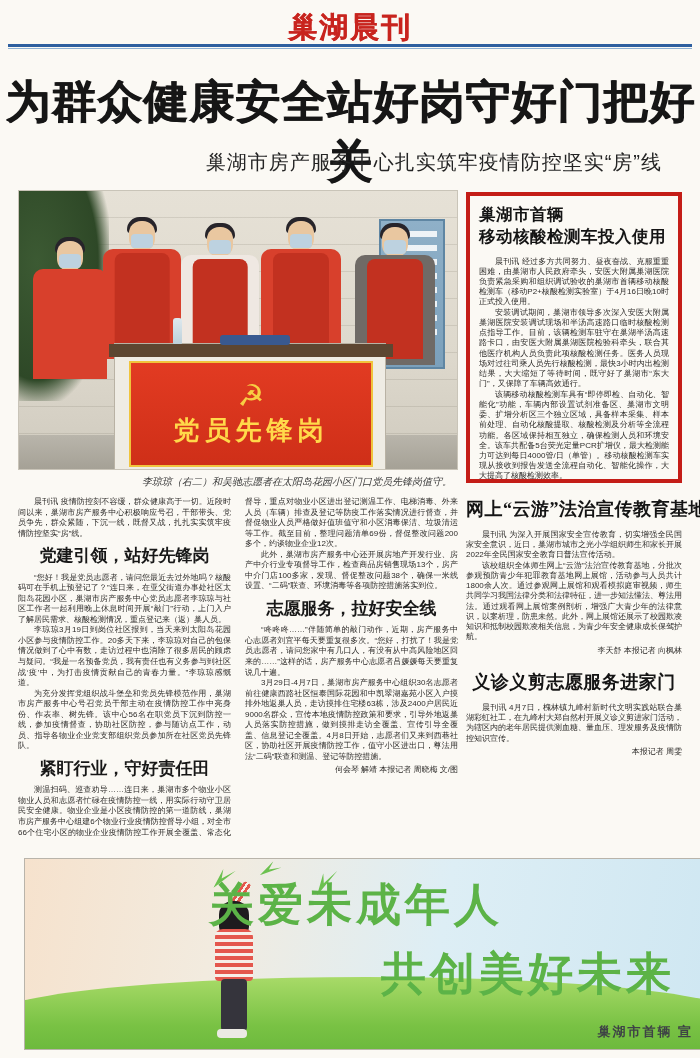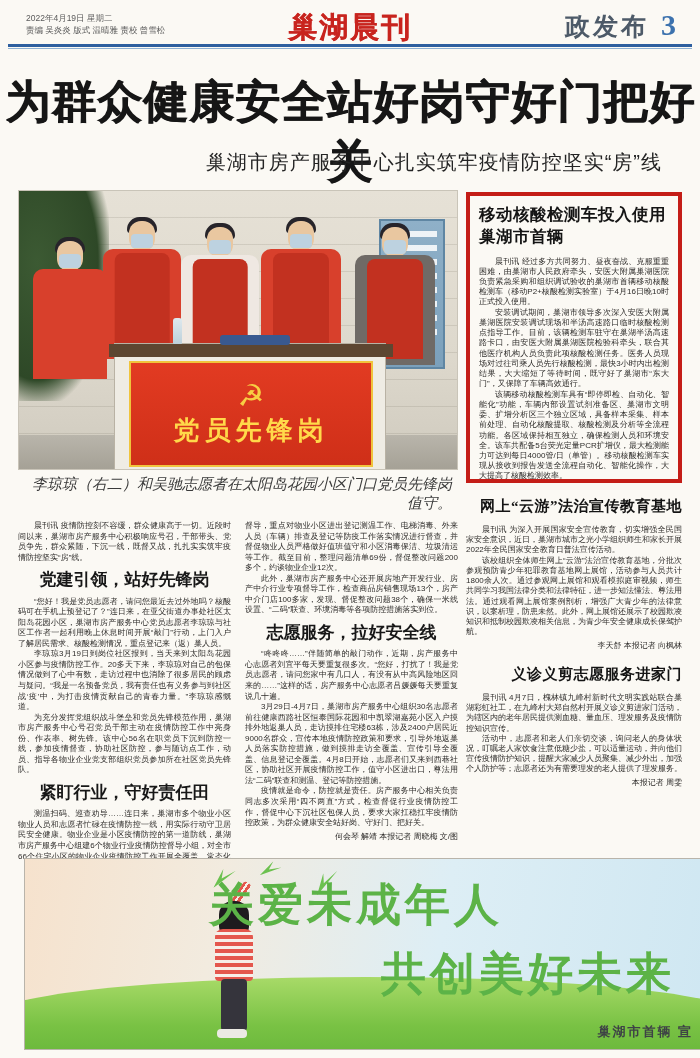--- a/index.html
+++ b/index.html
@@ -62,40 +62,40 @@
   .table .cloth { position:absolute; left:14px; top:17px; width:244px; height:106px;
     background:linear-gradient(#e23b22, #cf2f18); border:2px solid #f0c43c; display:flex;
     flex-direction:column; align-items:center; justify-content:center; gap:2px; }
   .table .emblem { font-size:30px; line-height:30px; color:#f7ce43; }
   .table .banner-text { font-size:26px; font-weight:900; color:#ffd94a; letter-spacing:5px;
     font-family:"Liberation Serif", serif; white-space:nowrap; }
   .table .folder { position:absolute; left:105px; top:-9px; width:70px; height:10px;
     background:#39598f; border-radius:3px; }
   .table .bottle { position:absolute; left:58px; top:-26px; width:9px; height:26px;
     background:linear-gradient(#dfe9ee, #bcd0da); border-radius:3px 3px 1px 1px; }
-  .photo-caption { width:440px; margin-top:5px; font-size:15px; color:#3a3a3a;
+  .photo-caption { width:440px; margin-top:5px; font-size:10px; color:#3a3a3a;
     font-family:Liberation Mono, monospace; font-style:italic; text-align:right; padding-right:6px; }
   
   .article-body { margin-top:8px; width:440px; height:347px; overflow:hidden;
     column-count:2; column-gap:14px; column-fill:auto;
     font-size:8px; line-height:1.32; color:#2e2c2a; }
   .article-body p { text-align:justify; }
   .t-p { text-indent:2em; }
   .t-sub { text-indent:0; text-align:center !important; font-weight:bold; font-size:17px;
     color:#171717; margin:6px 0 5px; font-family:"Liberation Serif", serif; }
   .t-byline { text-indent:0; text-align:right !important; margin-top:3px; }
   
   .red-box { width:216px; height:291px; border:4px solid #c41d17; background:#fbf9f4;
     padding:8px 9px 6px; overflow:hidden; }
   .ncv-title { font-size:16.5px; font-weight:900; line-height:1.35; color:#141414;
     font-family:"Liberation Serif", serif; letter-spacing:0.5px; margin-bottom:8px; }
   .small-body { font-size:8px; line-height:1.28; color:#2e2c2a; }
   .small-body p { text-align:justify; }
   .sub-article { margin-top:14px; }
-  .sub-article-title { text-align:right; font-size:15px; font-weight:900; color:#141414;
+  .sub-article-title { text-align:center; font-size:18px; font-weight:900; color:#141414;
     font-family:"Liberation Serif", serif; letter-spacing:0.5px; margin-bottom:9px; white-space:nowrap; }
   .sub-article .small-body { height:auto; }
   
   .banner { position:absolute; left:24px; top:858px; width:684px; height:192px;
     border:1px solid #b9b4aa; overflow:hidden;
     background:linear-gradient(100deg, #f6e2cd 0%, #f2ebdf 28%, #ddeef5 60%, #cfe7f2 100%); }
   .banner .grass { position:absolute; left:-6%; bottom:-36px; width:112%; height:108px;
     background:linear-gradient(#a8da68 0%, #79c244 45%, #5aad33 100%);
     border-radius:50% 50% 0 0 / 42px 42px 0 0; }
   .banner .slogan1 { position:absolute; left:184px; top:16px; font-size:45px; font-weight:bold;
@@ -120,29 +120,21 @@
   .plane { position:absolute; width:26px; height:16px; background:#6cc14f;
     clip-path:polygon(0 100%, 100% 30%, 40% 55%, 55% 0); }
   
 </style>
 </head>
 <body>
 
 <div class="page">
 
   <div class="header">
-    <div class="header-left">
-      <div>2022年4月19日 星期二</div>
-      <div>责编 吴炎炎 版式 温晴雅 责校 曾雪松</div>
-    </div>
     <div class="masthead">巢湖晨刊</div>
-    <div class="header-right">
-      <span class="section-label">政发布</span>
-      <span class="page-number">3</span>
-    </div>
   </div>
   <div class="blue-rule"></div>
 
   <div class="headline">为群众健康安全站好岗守好门把好关</div>
   <div class="subheadline">巢湖市房产服务中心扎实筑牢疫情防控坚实“房”线</div>
 
   <div class="content">
 
     <div class="left-col">
       <div class="photo">
@@ -204,31 +196,30 @@
           <p class="t-sub">党建引领，站好先锋岗</p>
           <p class="t-p">“您好！我是党员志愿者，请问您最近去过外地吗？核酸码可在手机上预登记了？”连日来，在亚父街道办事处社区太阳岛花园小区，巢湖市房产服务中心党员志愿者李琼琼与社区工作者一起利用晚上休息时间开展“敲门”行动，上门入户了解居民需求、核酸检测情况，重点登记来（返）巢人员。</p>
           <p class="t-p">李琼琼3月19日到岗位社区报到，当天来到太阳岛花园小区参与疫情防控工作。20多天下来，李琼琼对自己的包保情况做到了心中有数，走访过程中也消除了很多居民的顾虑与疑问。“我是一名预备党员，我有责任也有义务参与到社区战‘疫’中，为打击疫情贡献自己的青春力量。”李琼琼感慨道。</p>
           <p class="t-p">为充分发挥党组织战斗堡垒和党员先锋模范作用，巢湖市房产服务中心号召党员干部主动在疫情防控工作中亮身份、作表率、树先锋。该中心56名在职党员下沉到防控一线，参加疫情督查，协助社区防控，参与随访点工作，动员、指导各物业企业党支部组织党员参加所在社区党员先锋队。</p>
           <p class="t-sub">紧盯行业，守好责任田</p>
           <p class="t-p">测温扫码、巡查劝导……连日来，巢湖市多个物业小区物业人员和志愿者忙碌在疫情防控一线，用实际行动守卫居民安全健康。物业企业是小区疫情防控的第一道防线，巢湖市房产服务中心组建6个物业行业疫情防控督导小组，对全市66个住宅小区的物业企业疫情防控工作开展全覆盖、常态化督导，重点对物业小区进出登记测温工作、电梯消毒、外来人员（车辆）排查及登记等防疫工作落实情况进行督查，并督促物业人员严格做好值班值守和小区消毒保洁、垃圾清运等工作。截至目前，整理问题清单69份，督促整改问题200多个，约谈物业企业12次。</p>
           <p class="t-p">此外，巢湖市房产服务中心还开展房地产开发行业、房产中介行业专项督导工作，检查商品房销售现场13个，房产中介门店100多家，发现、督促整改问题38个，确保一米线设置、“二码”联查、环境消毒等各项防控措施落实到位。</p>
           <p class="t-sub">志愿服务，拉好安全线</p>
           <p class="t-p">“咚咚咚……”伴随简单的敲门动作，近期，房产服务中心志愿者刘宜平每天要重复很多次。“您好，打扰了！我是党员志愿者，请问您家中有几口人，有没有从中高风险地区回来的……”这样的话，房产服务中心志愿者吕媛媛每天要重复说几十遍。</p>
           <p class="t-p">3月29日-4月7日，巢湖市房产服务中心组织30名志愿者前往健康西路社区恒泰国际花园和中凯翠湖嘉苑小区入户摸排外地返巢人员，走访摸排住宅楼63栋，涉及2400户居民近9000名群众，宣传本地疫情防控政策和要求，引导外地返巢人员落实防控措施，做到摸排走访全覆盖、宣传引导全覆盖、信息登记全覆盖。4月8日开始，志愿者们又来到西巷社区，协助社区开展疫情防控工作，值守小区进出口，尊法用法“二码”联查和测温、登记等防控措施。</p>
-          <p class="t-p">疫情就是命令，防控就是责任。房产服务中心相关负责同志多次采用“四不两直”方式，检查督促行业疫情防控工作，督促中心下沉社区包保人员，要求大家扛稳扛牢疫情防控政策，为群众健康安全站好岗、守好门、把好关。</p>
           <p class="t-byline">何会琴 解靖 本报记者 周晓梅 文/图</p>
         </div>
     </div>
 
     <div class="right-col">
 
       <div class="red-box">
         <div class="ncv-title">
+          <div>巢湖市首辆</div>
           <div>移动核酸检测车投入使用</div>
-          <div>巢湖市首辆</div>
         </div>
         <div class="small-body">
 
         <p class="t-p">晨刊讯 经过多方共同努力、昼夜奋战、克服重重困难，由巢湖市人民政府牵头，安医大附属巢湖医院负责紧急采购和组织调试验收的巢湖市首辆移动核酸检测车（移动P2+核酸检测实验室）于4月16日晚10时正式投入使用。</p>
             <p class="t-p">安装调试期间，巢湖市领导多次深入安医大附属巢湖医院安装调试现场和半汤高速路口临时核酸检测点指导工作。目前，该辆检测车驻守在巢湖半汤高速路卡口，由安医大附属巢湖医院检验科牵头，联合其他医疗机构人员负责此项核酸检测任务。医务人员现场对过往司乘人员先行核酸检测，最快3小时内出检测结果，大大缩短了等待时间，既守好了巢湖市“东大门”，又保障了车辆高效通行。</p>
             <p class="t-p">该辆移动核酸检测车具有“即停即检、自动化、智能化”功能，车辆内部设置试剂准备区、巢湖市文明委、扩增分析区三个独立区域，具备样本采集、样本前处理、自动化核酸提取、核酸检测及分析等全流程功能。各区域保持相互独立，确保检测人员和环境安全。该车共配备5台荧光定量PCR扩增仪，最大检测能力可达到每日4000管/日（单管）。移动核酸检测车实现从接收到报告发送全流程自动化、智能化操作，大大提高了核酸检测效率。</p>
             <p class="t-p">当前正处于常态化疫情防控阶段，移动核酸检测车投入使用，大大缩短了检测样本转运时间，可根据需要实现对重点区域核酸检测，有效提高了核酸机动检测能力。</p>
           </div>
       </div>
 
@@ -240,21 +231,20 @@
             <p class="t-p">该校组织全体师生网上“云游”法治宣传教育基地，分批次参观预防青少年犯罪教育基地网上展馆，活动参与人员共计1800余人次。通过参观网上展馆和观看模拟庭审视频，师生共同学习我国法律分类和法律特征，进一步知法懂法、尊法用法。通过观看网上展馆案例剖析，增强广大青少年的法律意识，以案析理，防患未然。此外，网上展馆还展示了校园欺凌知识和抵制校园欺凌相关信息，为青少年安全健康成长保驾护航。</p>
             <p class="t-byline">李天舒 本报记者 向枫林</p>
           </div>
       </div>
 
       <div class="sub-article">
         <div class="sub-article-title">义诊义剪志愿服务进家门</div>
         <div class="small-body">
 
         <p class="t-p">晨刊讯 4月7日，槐林镇九峰村新时代文明实践站联合巢湖彩虹社工，在九峰村大郑自然村开展义诊义剪进家门活动，为辖区内的老年居民提供测血糖、量血压、理发服务及疫情防控知识宣传。</p>
-            <p class="t-p">活动中，志愿者和老人们亲切交谈，询问老人的身体状况，叮嘱老人家饮食注意低糖少盐，可以适量运动，并向他们宣传疫情防护知识，提醒大家减少人员聚集、减少外出，加强个人防护等；志愿者还为有需要理发的老人提供了理发服务。</p>
             <p class="t-byline">本报记者 周雯</p>
           </div>
       </div>
 
     </div>
   </div>
 
   <div class="banner">
     <div class="grass"></div>
     <div class="plane" style="left:186px; top:10px; transform:rotate(-14deg);"></div>

